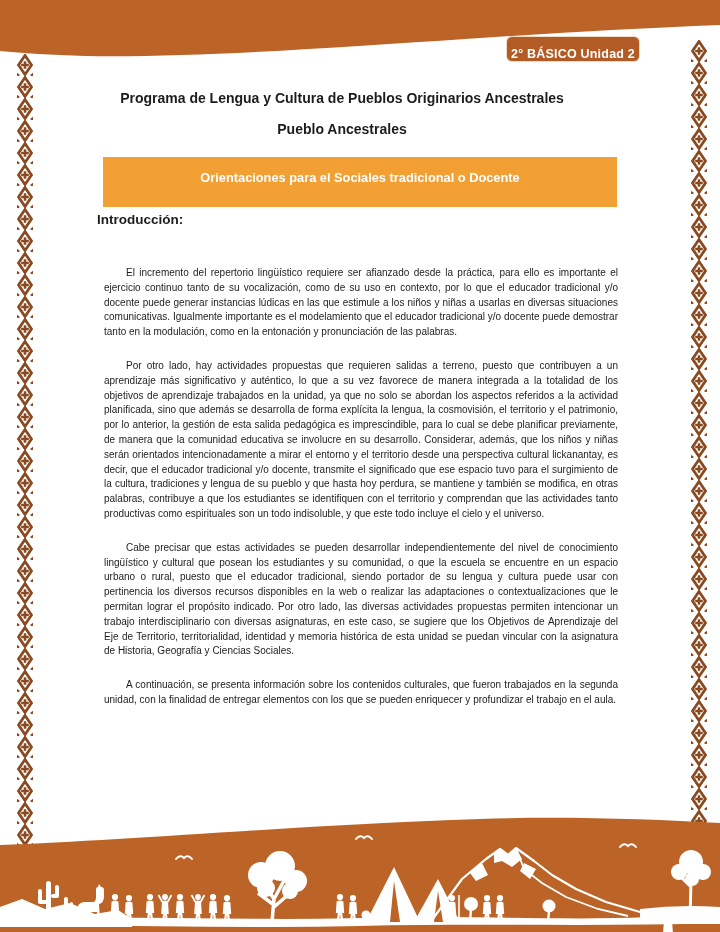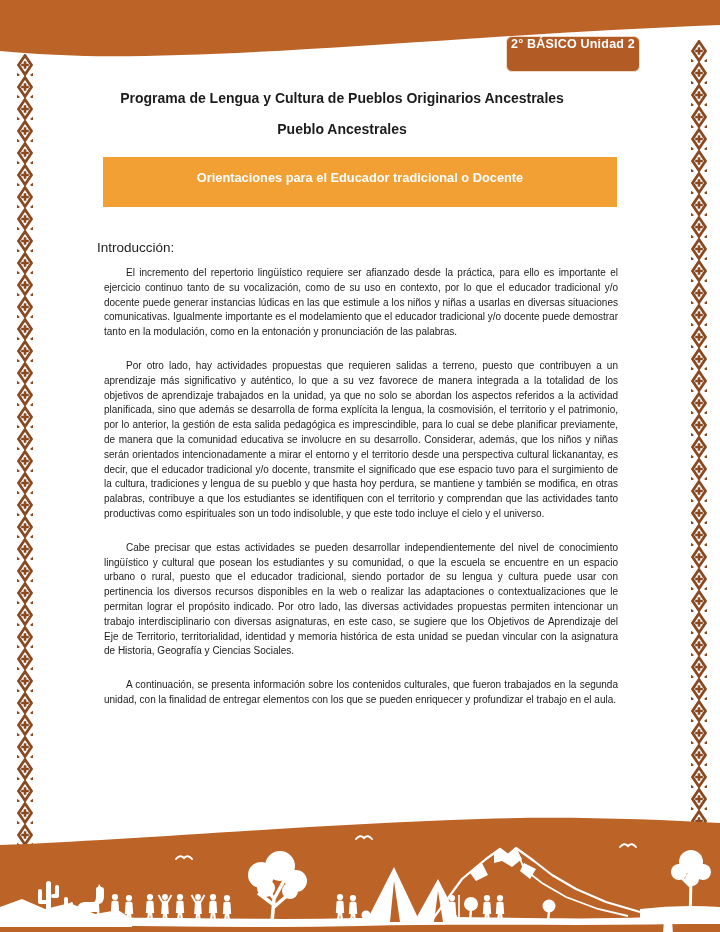--- a/index.html
+++ b/index.html
@@ -14,46 +14,46 @@
   }
   svg{display:block;}
   .band-fill{fill:var(--band,#bc6327);}
   .white-fill{fill:#ffffff;}
   .white-stroke{stroke:#ffffff;fill:none;}
   .pattern-ink{fill:var(--pattern,#8a4a21);}
   .pattern-stroke{stroke:var(--pattern,#8a4a21);fill:none;}
 
   .top-band{position:absolute;top:0;left:0;width:720px;height:70px;z-index:3;}
   .unit-badge{
-    position:absolute;top:36px;left:506px;width:134px;height:36px;z-index:4;
+    position:absolute;top:36px;left:506px;width:134px;height:26px;z-index:4;
     background:var(--badge,#b35b24);
     border:1.5px solid #ecdcc8;border-radius:6px;
-    display:flex;align-items:flex-start;justify-content:center;
+    display:flex;align-items:flex-end;justify-content:center;
     color:#fff;font-size:12.5px;font-weight:bold;letter-spacing:.2px;
     box-sizing:border-box;
   }
   .border-strip{position:absolute;z-index:1;}
   .strip-left{left:17px;top:54px;}
   .strip-right{left:691px;top:40px;}
 
   .doc-titles{position:absolute;left:0;top:90px;width:684px;text-align:center;z-index:2;}
   .title-main{font-size:14px;font-weight:bold;line-height:16px;}
   .title-sub{font-size:14px;font-weight:bold;line-height:16px;margin-top:15px;}
 
   .section-banner{
     position:absolute;left:103px;top:157px;width:514px;height:50px;z-index:2;
     background:var(--banner,#f29f33);
     display:flex;align-items:center;justify-content:center;
     color:#fff;font-size:12.8px;font-weight:bold;
     padding-bottom:10px;box-sizing:border-box;
   }
 
   .intro-heading{
-    position:absolute;left:97px;top:240px;z-index:2;
-    font-size:13.5px;font-weight:normal;
+    position:absolute;left:97px;top:212px;z-index:2;
+    font-size:13.5px;font-weight:bold;
   }
 
   .body-text{
     position:absolute;left:104px;top:266px;width:514px;z-index:2;
     font-size:10px;line-height:14.8px;text-align:justify;
   }
   .body-text p{margin:0 0 19px;text-indent:22px;}
 
   .bottom-illustration{position:absolute;left:0;top:817px;width:720px;height:115px;z-index:3;}
 </style>
@@ -93,21 +93,21 @@
     </defs>
     <rect width="16" height="812" fill="url(#andeanR)"></rect>
   </svg>
 
   <div class="doc-titles">
     <div class="title-main">Programa de Lengua y Cultura de Pueblos Originarios Ancestrales</div>
     <div class="title-sub">Pueblo Ancestrales</div>
   </div>
 
   <div class="section-banner">
-    <span>Orientaciones para el Educador tradicional o Docente</span>
+    <span>Orientaciones para el Sociales tradicional o Docente</span>
   </div>
 
   <div class="intro-heading">Introducción:</div>
 
   <div class="body-text">
     <p>El incremento del repertorio lingüístico requiere ser afianzado desde la práctica, para ello es importante el ejercicio continuo tanto de su vocalización, como de su uso en contexto, por lo que el educador tradicional y/o docente puede generar instancias lúdicas en las que estimule a los niños y niñas a usarlas en diversas situaciones comunicativas. Igualmente importante es el modelamiento que el educador tradicional y/o docente puede demostrar tanto en la modulación, como en la entonación y pronunciación de las palabras.</p>
     <p>Por otro lado, hay actividades propuestas que requieren salidas a terreno, puesto que contribuyen a un aprendizaje más significativo y auténtico, lo que a su vez favorece de manera integrada a la totalidad de los objetivos de aprendizaje trabajados en la unidad, ya que no solo se abordan los aspectos referidos a la actividad planificada, sino que además se desarrolla de forma explícita la lengua, la cosmovisión, el territorio y el patrimonio, por lo anterior, la gestión de esta salida pedagógica es imprescindible, para lo cual se debe planificar previamente, de manera que la comunidad educativa se involucre en su desarrollo. Considerar, además, que los niños y niñas serán orientados intencionadamente a mirar el entorno y el territorio desde una perspectiva cultural lickanantay, es decir, que el educador tradicional y/o docente, transmite el significado que ese espacio tuvo para el surgimiento de la cultura, tradiciones y lengua de su pueblo y que hasta hoy perdura, se mantiene y también se modifica, en otras palabras, contribuye a que los estudiantes se identifiquen con el territorio y comprendan que las actividades tanto productivas como espirituales son un todo indisoluble, y que este todo incluye el cielo y el universo.</p>
     <p>Cabe precisar que estas actividades se pueden desarrollar independientemente del nivel de conocimiento lingüístico y cultural que posean los estudiantes y su comunidad, o que la escuela se encuentre en un espacio urbano o rural, puesto que el educador tradicional, siendo portador de su lengua y cultura puede usar con pertinencia los diversos recursos disponibles en la web o realizar las adaptaciones o contextualizaciones que le permitan lograr el propósito indicado. Por otro lado, las diversas actividades propuestas permiten intencionar un trabajo interdisciplinario con diversas asignaturas, en este caso, se sugiere que los Objetivos de Aprendizaje del Eje de Territorio, territorialidad, identidad y memoria histórica de esta unidad se puedan vincular con la asignatura de Historia, Geografía y Ciencias Sociales.</p>
     <p>A continuación, se presenta información sobre los contenidos culturales, que fueron trabajados en la segunda unidad, con la finalidad de entregar elementos con los que se pueden enriquecer y profundizar el trabajo en el aula.</p>
   </div>

